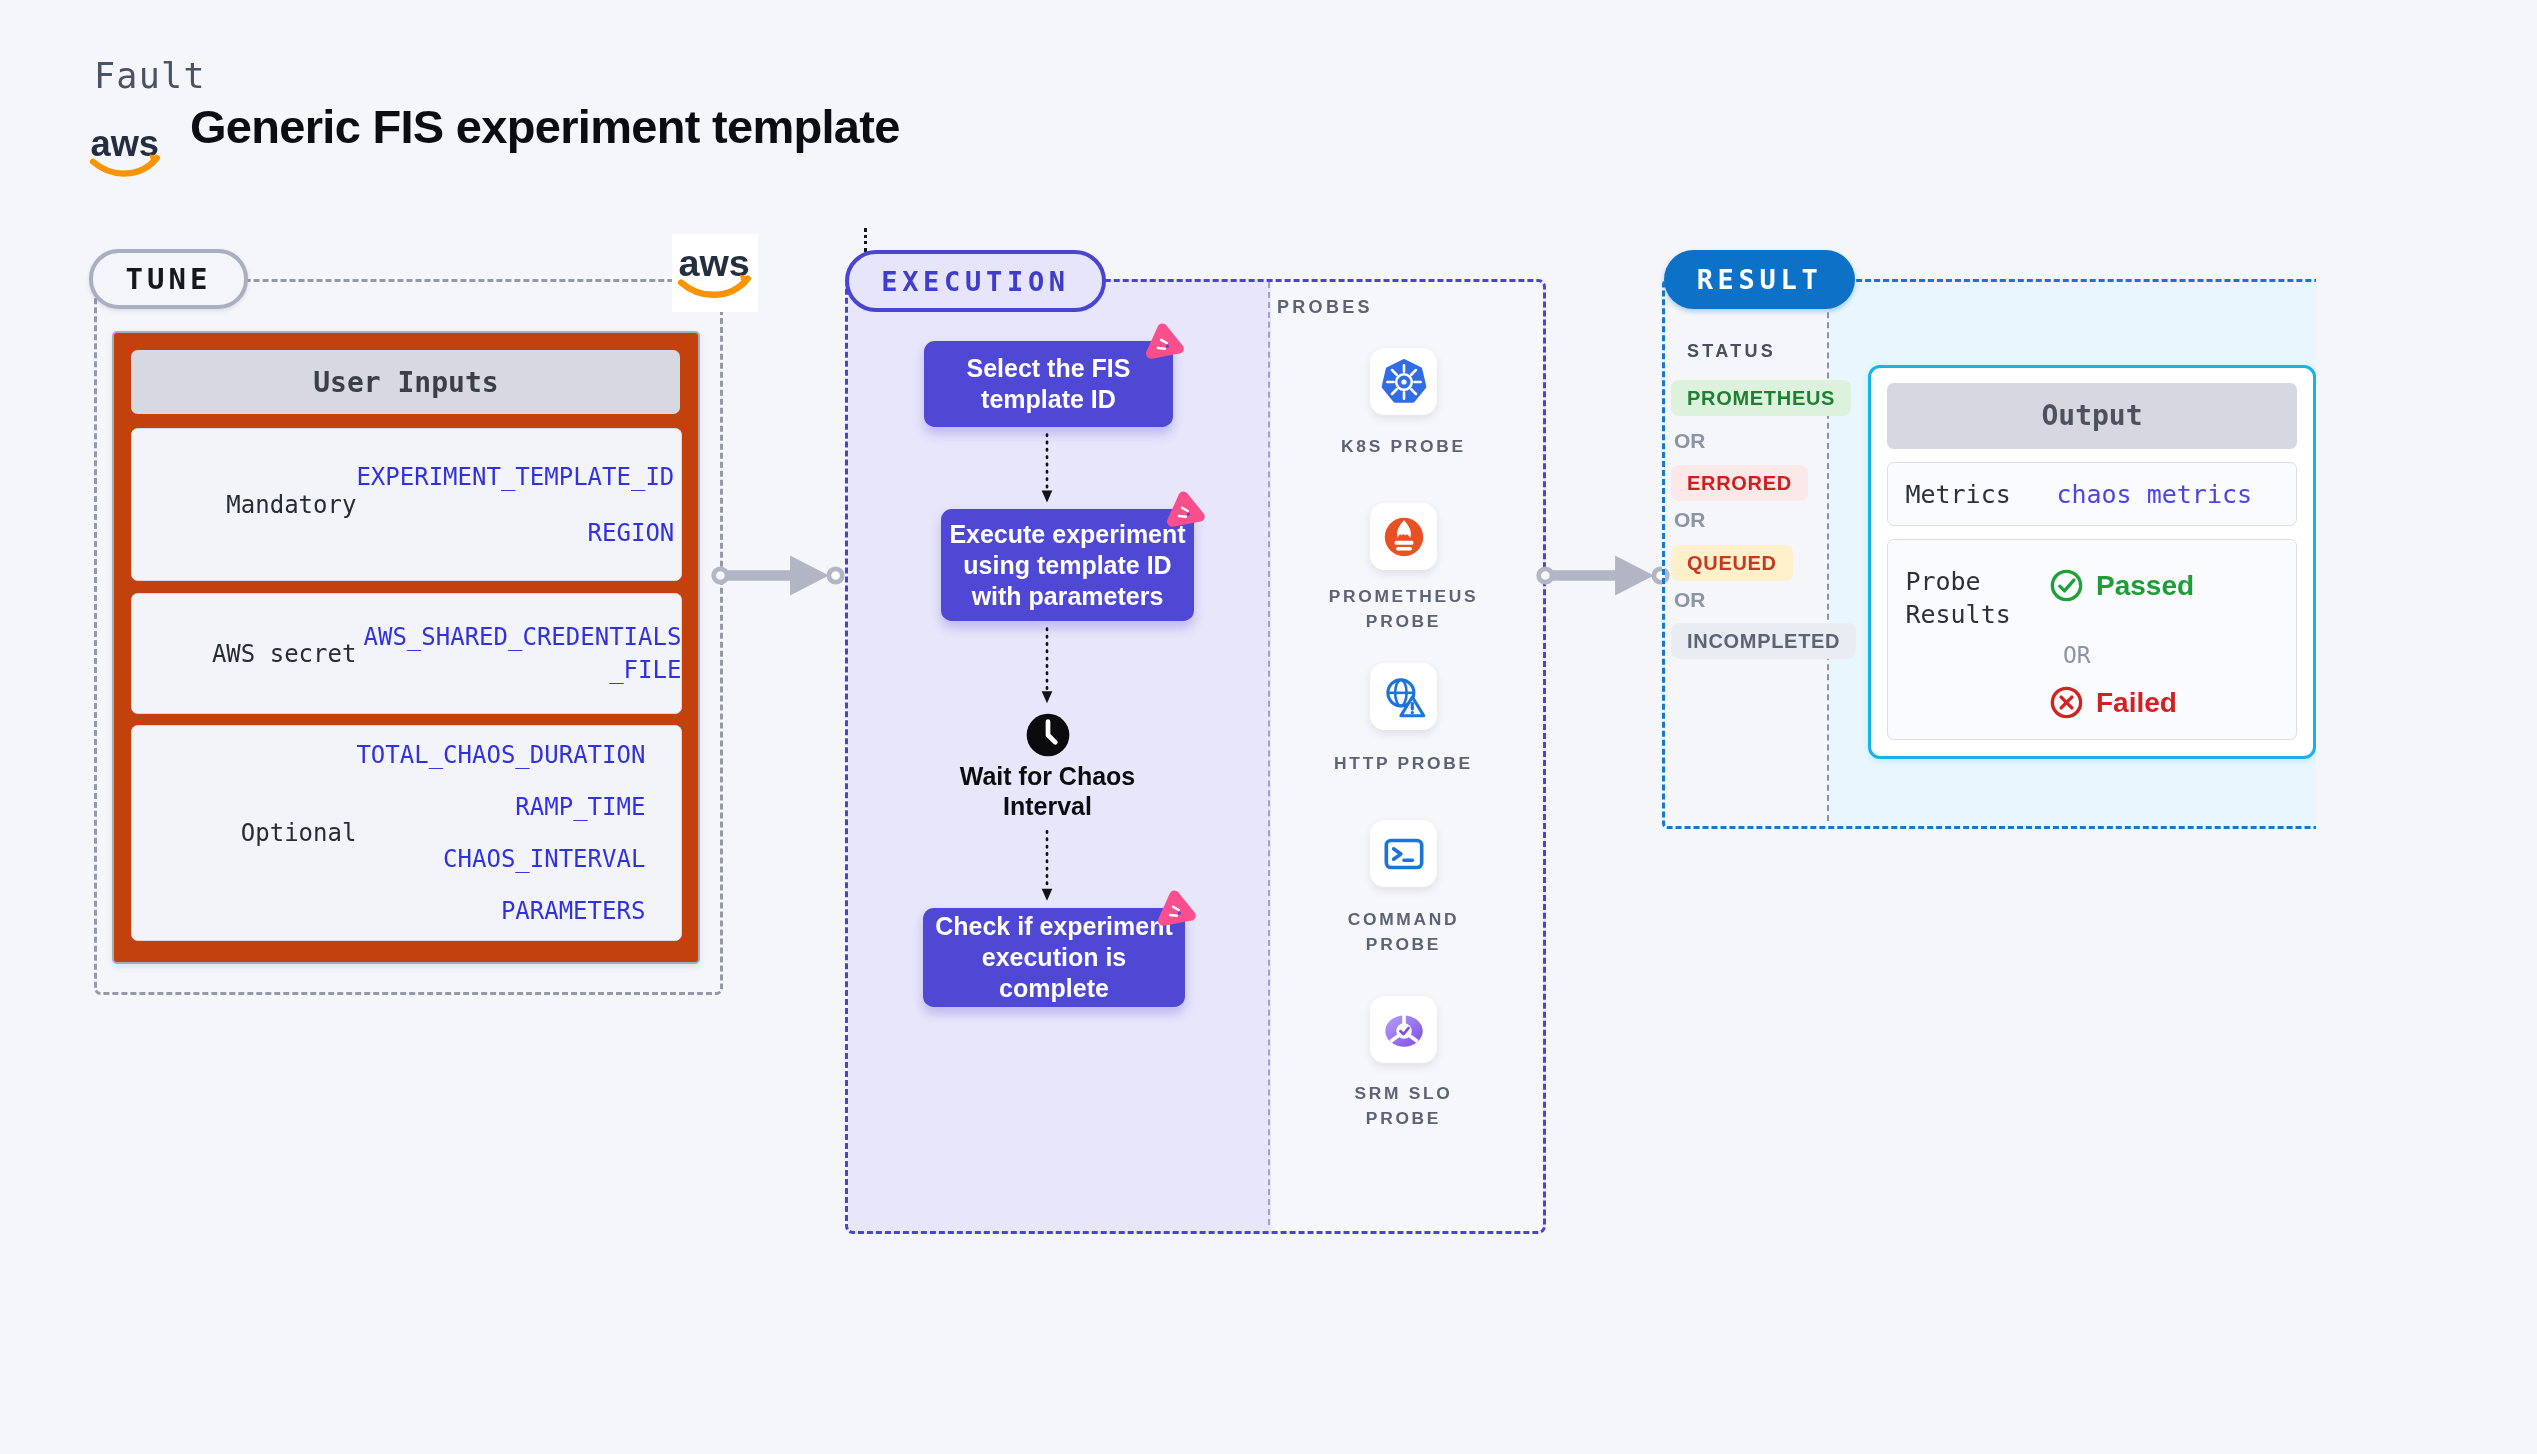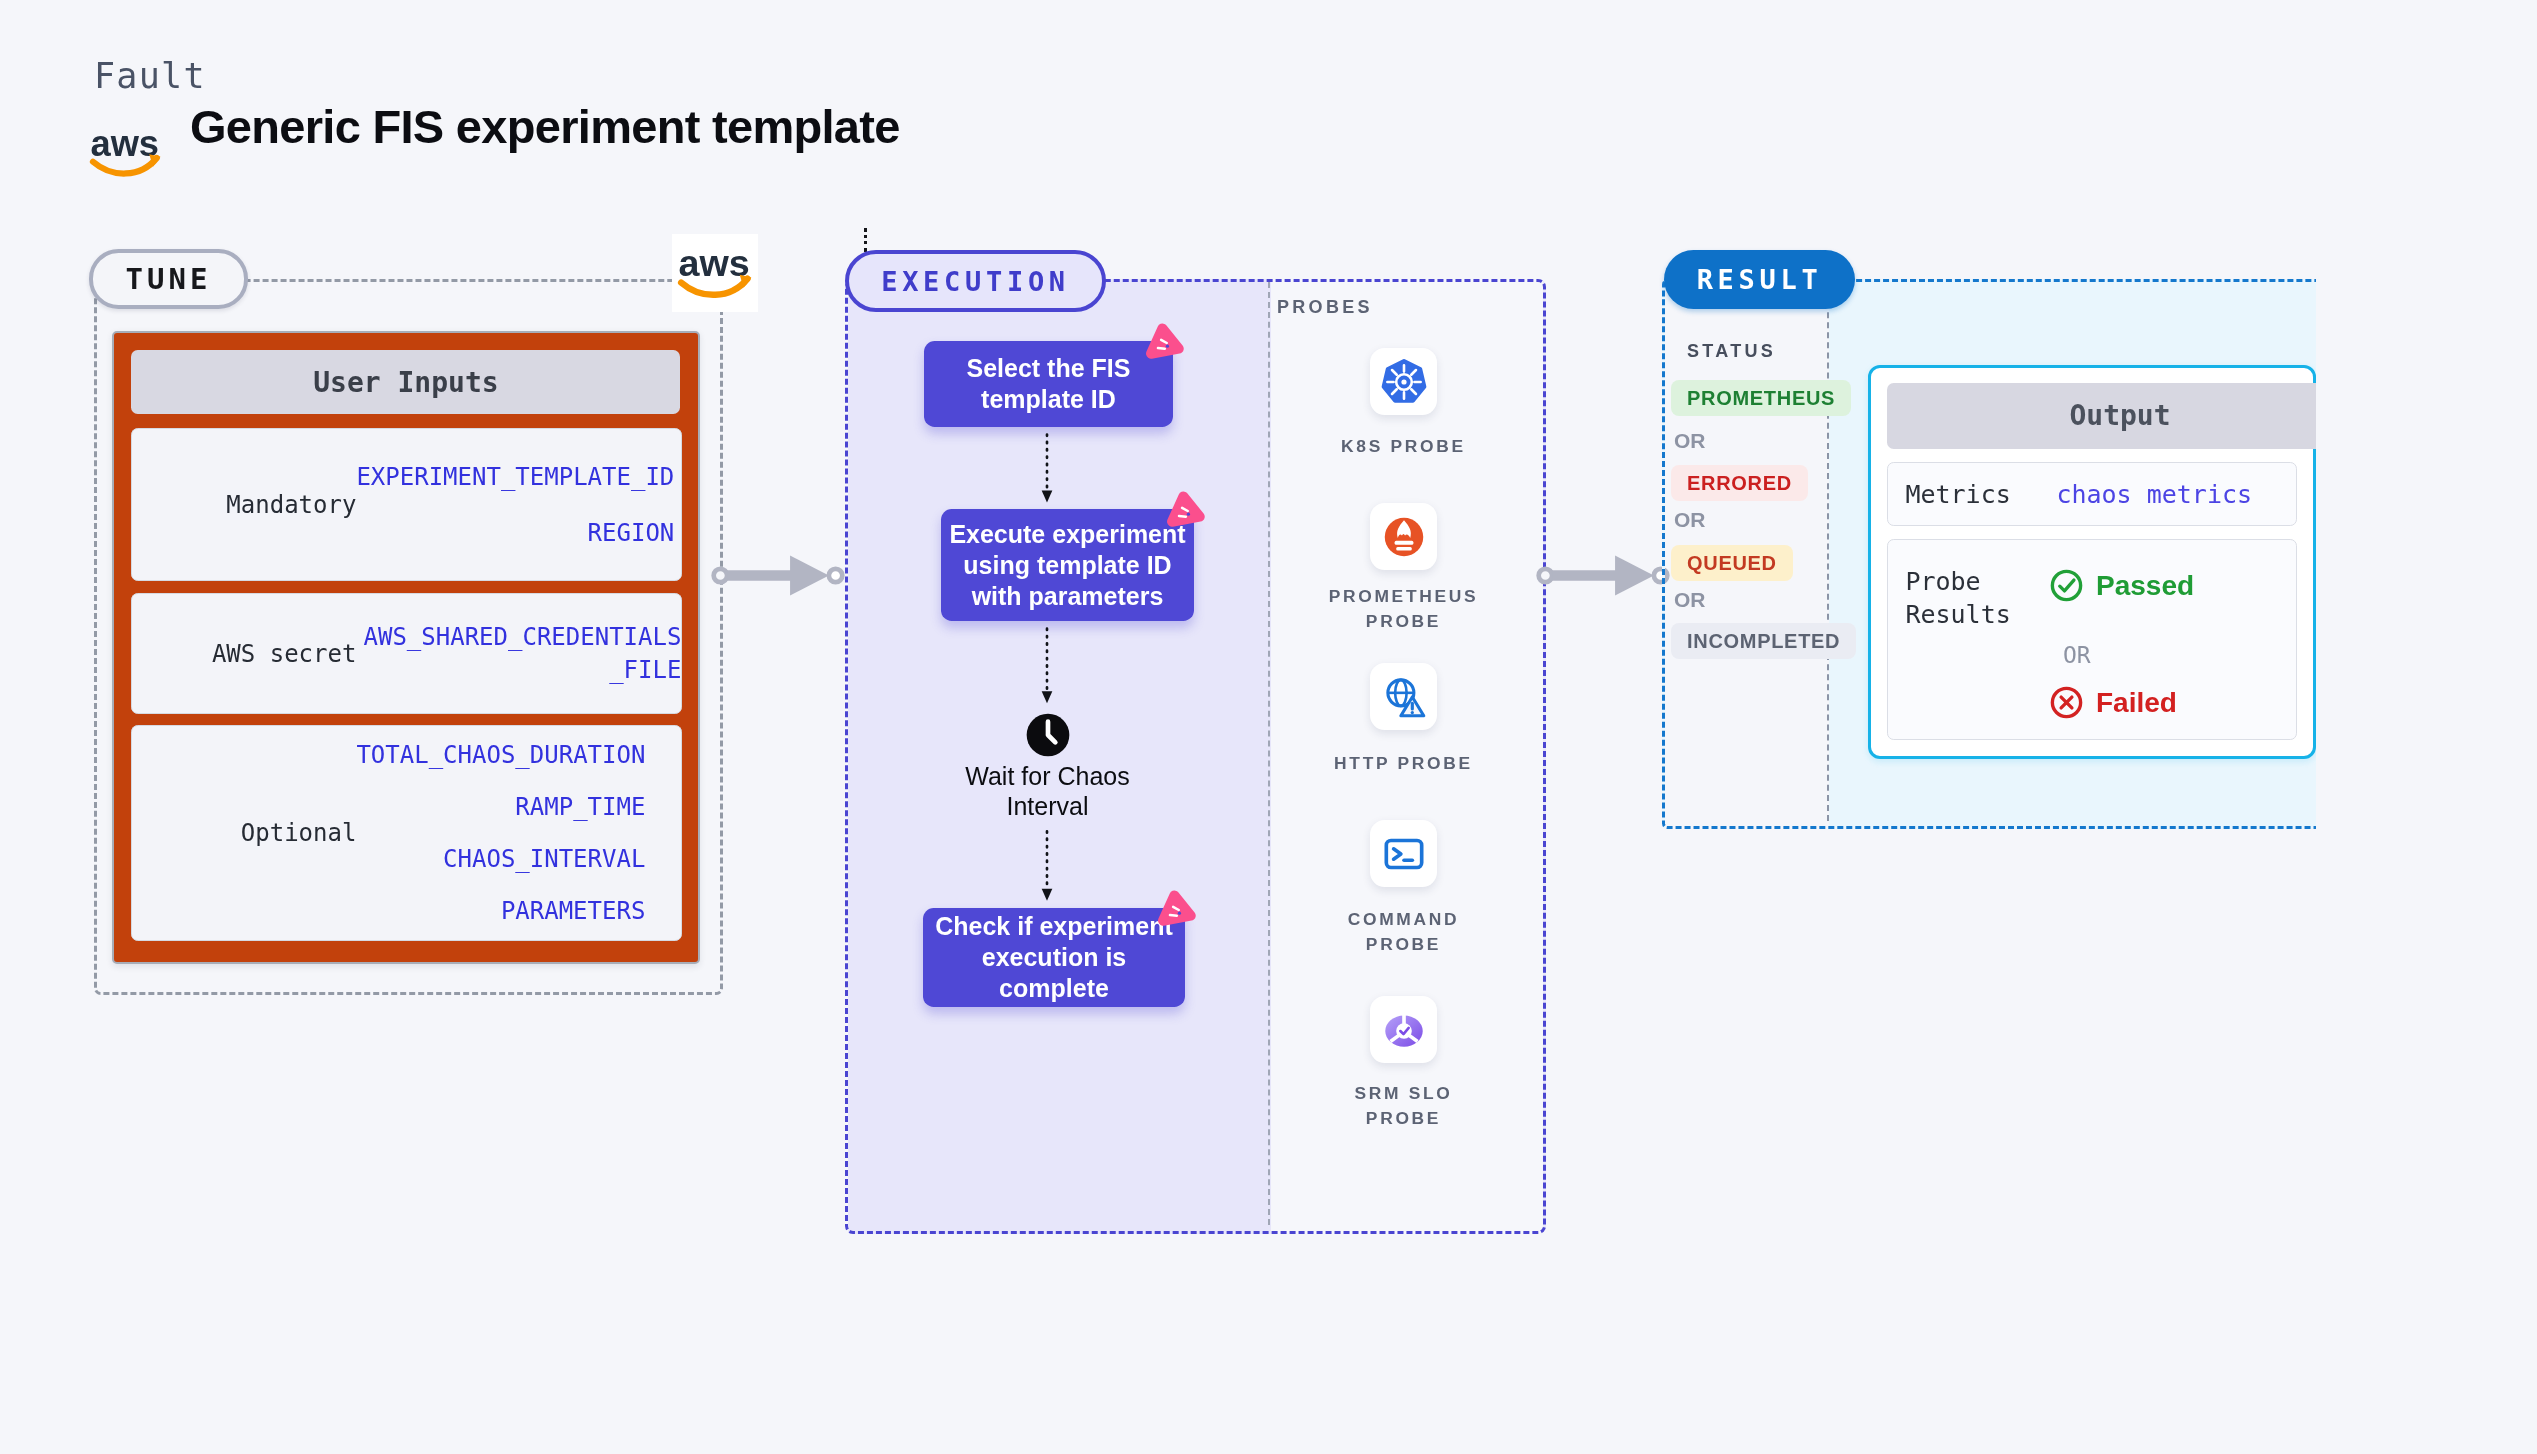--- a/index.html
+++ b/index.html
@@ -46,21 +46,21 @@
              font-size:27px;font-weight:700;letter-spacing:4.7px;color:#403dca;}
   .step{background:#4f48d5;border-radius:10.7px;color:#fff;font-weight:700;font-size:25px;line-height:31px;
         display:flex;align-items:center;justify-content:center;text-align:center;
         box-shadow:0 6.7px 10.7px rgba(79,72,213,.28);padding:0 4px;box-sizing:border-box;}
   .s1{left:924px;top:341px;width:249px;height:86px;}
   .s2{left:929px;top:509px;width:253px;height:112px;margin-left:12px;}
   .s3{left:923px;top:908px;width:262px;height:99px;}
   .pinkbadge{position:absolute;top:-20px;right:-12px;width:44px;height:44px;}
   .da{left:1037px;width:20px;} .daa{top:433px;} .dab{top:627px;} .dac{top:830px;}
   .clock{left:1024px;top:711px;width:48px;height:48px;}
-  .wait{left:927px;top:761px;width:241px;text-align:center;font-size:25px;font-weight:400;
+  .wait{left:927px;top:761px;width:241px;text-align:center;font-size:25px;font-weight:700;
         line-height:30px;color:#0b0c10;}
 
   
   .probes-heading{left:1277px;top:297px;font-size:18px;font-weight:700;letter-spacing:3.3px;color:#5c6374;}
   .pcard{left:1370px;width:67px;height:67px;background:#fff;border-radius:14.7px;
          box-shadow:0 3.3px 8px rgba(30,35,80,.10);display:flex;align-items:center;justify-content:center;}
   .plabel{left:1323px;width:161px;text-align:center;font-size:17.4px;font-weight:700;letter-spacing:2.7px;
           color:#5c6374;line-height:25.4px;}
   .pc1{top:348px;} .pc2{top:503px;} .pc3{top:663px;} .pc4{top:820px;} .pc5{top:996px;}
   .pl1{top:434px;} .pl2{top:584px;} .pl3{top:751px;} .pl4{top:907px;} .pl5{top:1081px;}
@@ -73,21 +73,21 @@
                display:flex;align-items:center;justify-content:center;color:#fff;
                font-size:27px;font-weight:700;letter-spacing:4.7px;box-shadow:0 2.7px 5.4px rgba(14,113,200,.3);}
   .status-heading{left:1687px;top:341px;font-size:18px;font-weight:700;letter-spacing:3.3px;color:#474e5d;}
   .status-badge{left:1671px;padding:6.7px 16px;border-radius:8px;font-size:20px;font-weight:700;letter-spacing:0.7px;}
   .sb1{top:380px;} .sb2{top:465px;} .sb3{top:545px;} .sb4{top:623px;}
   .or{left:1674px;font-size:21px;font-weight:700;color:#8d93a3;}
   .or1{top:429px;} .or2{top:508px;} .or3{top:588px;}
   .out-card{left:1868px;top:365px;width:442px;height:388px;background:#fff;border:3.3px solid #16b2e8;
             border-radius:12px;box-shadow:0 2.7px 6.7px rgba(22,178,232,.15);}
   .out-header{left:16px;top:14.7px;width:410px;height:66px;background:#d7d7e1;border-radius:6.7px;
-              display:flex;align-items:center;justify-content:center;font-size:28px;font-weight:700;color:#4b515d;padding-left:28px;}
+              display:flex;align-items:center;justify-content:center;font-size:28px;font-weight:700;color:#4b515d;}
   .out-row{left:16px;width:410px;background:#fafbfe;border:1.3px solid #dbdee6;border-radius:6.7px;box-sizing:border-box;}
   .out-metrics{top:94px;height:64px;display:flex;align-items:center;}
   .out-metrics .olabel{width:151px;padding-left:17.4px;font-size:25px;color:#2b3039;flex-shrink:0;}
   .out-metrics .oval{font-size:25px;color:#4c44e4;}
   .out-probe{top:171px;height:201px;}
   .out-probe .olabel{position:absolute;left:17.4px;top:25.4px;font-size:25px;color:#2b3039;line-height:33px;}
   .pr-pass{position:absolute;left:161px;top:28px;display:flex;align-items:center;gap:12px;
            font-size:28px;font-weight:700;color:#1f9c35;}
   .pr-or{position:absolute;left:175px;top:102px;font-size:23px;color:#8d93a3;font-weight:500;}
   .pr-fail{position:absolute;left:161px;top:145px;display:flex;align-items:center;gap:12px;

